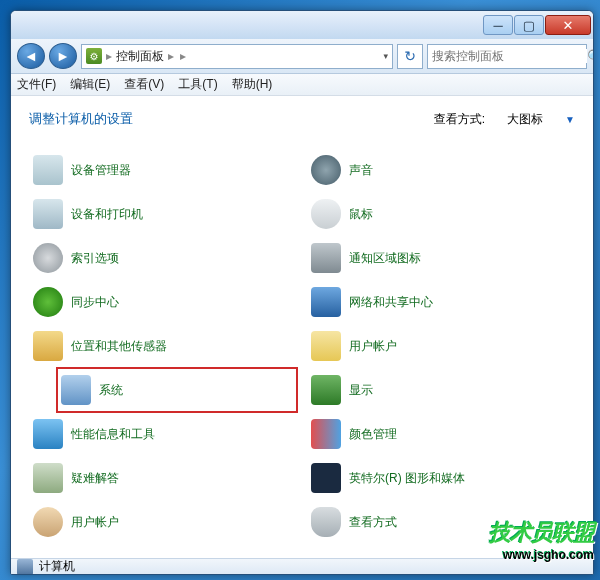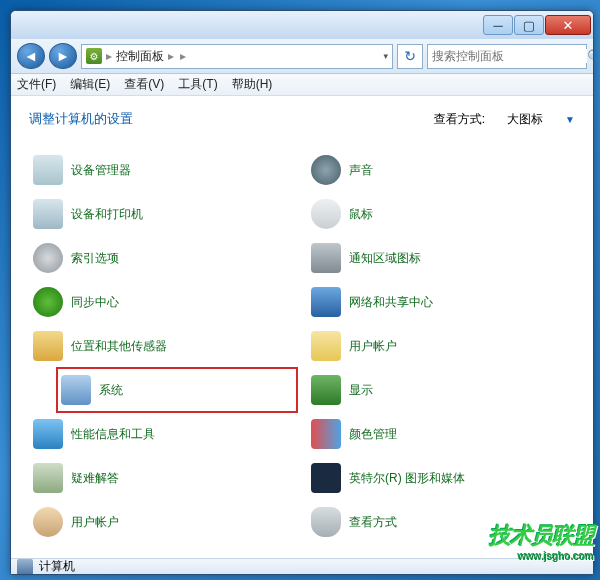--- a/index.html
+++ b/index.html
@@ -169,21 +169,21 @@
   right: 6px;
   bottom: 18px;
   font-weight: bold;
   font-style: italic;
   color: #33cc44;
   text-shadow: 1px 1px 0 #fff, -1px -1px 0 #0a5;
   font-size: 22px;
   letter-spacing: -1px;
   pointer-events:none;
 }
-.watermark .url { font-size:10px; color:#15803d; display:block; text-align:right; font-style:normal; letter-spacing:0; }
+.watermark .url { font-size:12px; color:#000000; display:block; text-align:right; font-style:normal; letter-spacing:0; }
 
 .ico-devmgr{background:linear-gradient(#d7e6ec,#a9c3cd);}
 .ico-printer{background:linear-gradient(#d7e6ec,#9fb8c6);}
 .ico-sound{background:radial-gradient(circle,#8fa4ae,#455c68);border-radius:50%;}
 .ico-mouse{background:linear-gradient(#eef1f3,#c9cfd3);border-radius:45% 45% 50% 50%;}
 .ico-index{background:radial-gradient(circle,#d7dadd,#8e969c);border-radius:50%;}
 .ico-notify{background:linear-gradient(#bfc7cc,#7f8a91);}
 .ico-sync{background:radial-gradient(circle,#5fbf3a,#1f7a0f);border-radius:50%;}
 .ico-network{background:linear-gradient(#6ea8e0,#2660a0);}
 .ico-location{background:linear-gradient(#f3d98a,#d9a840);}

